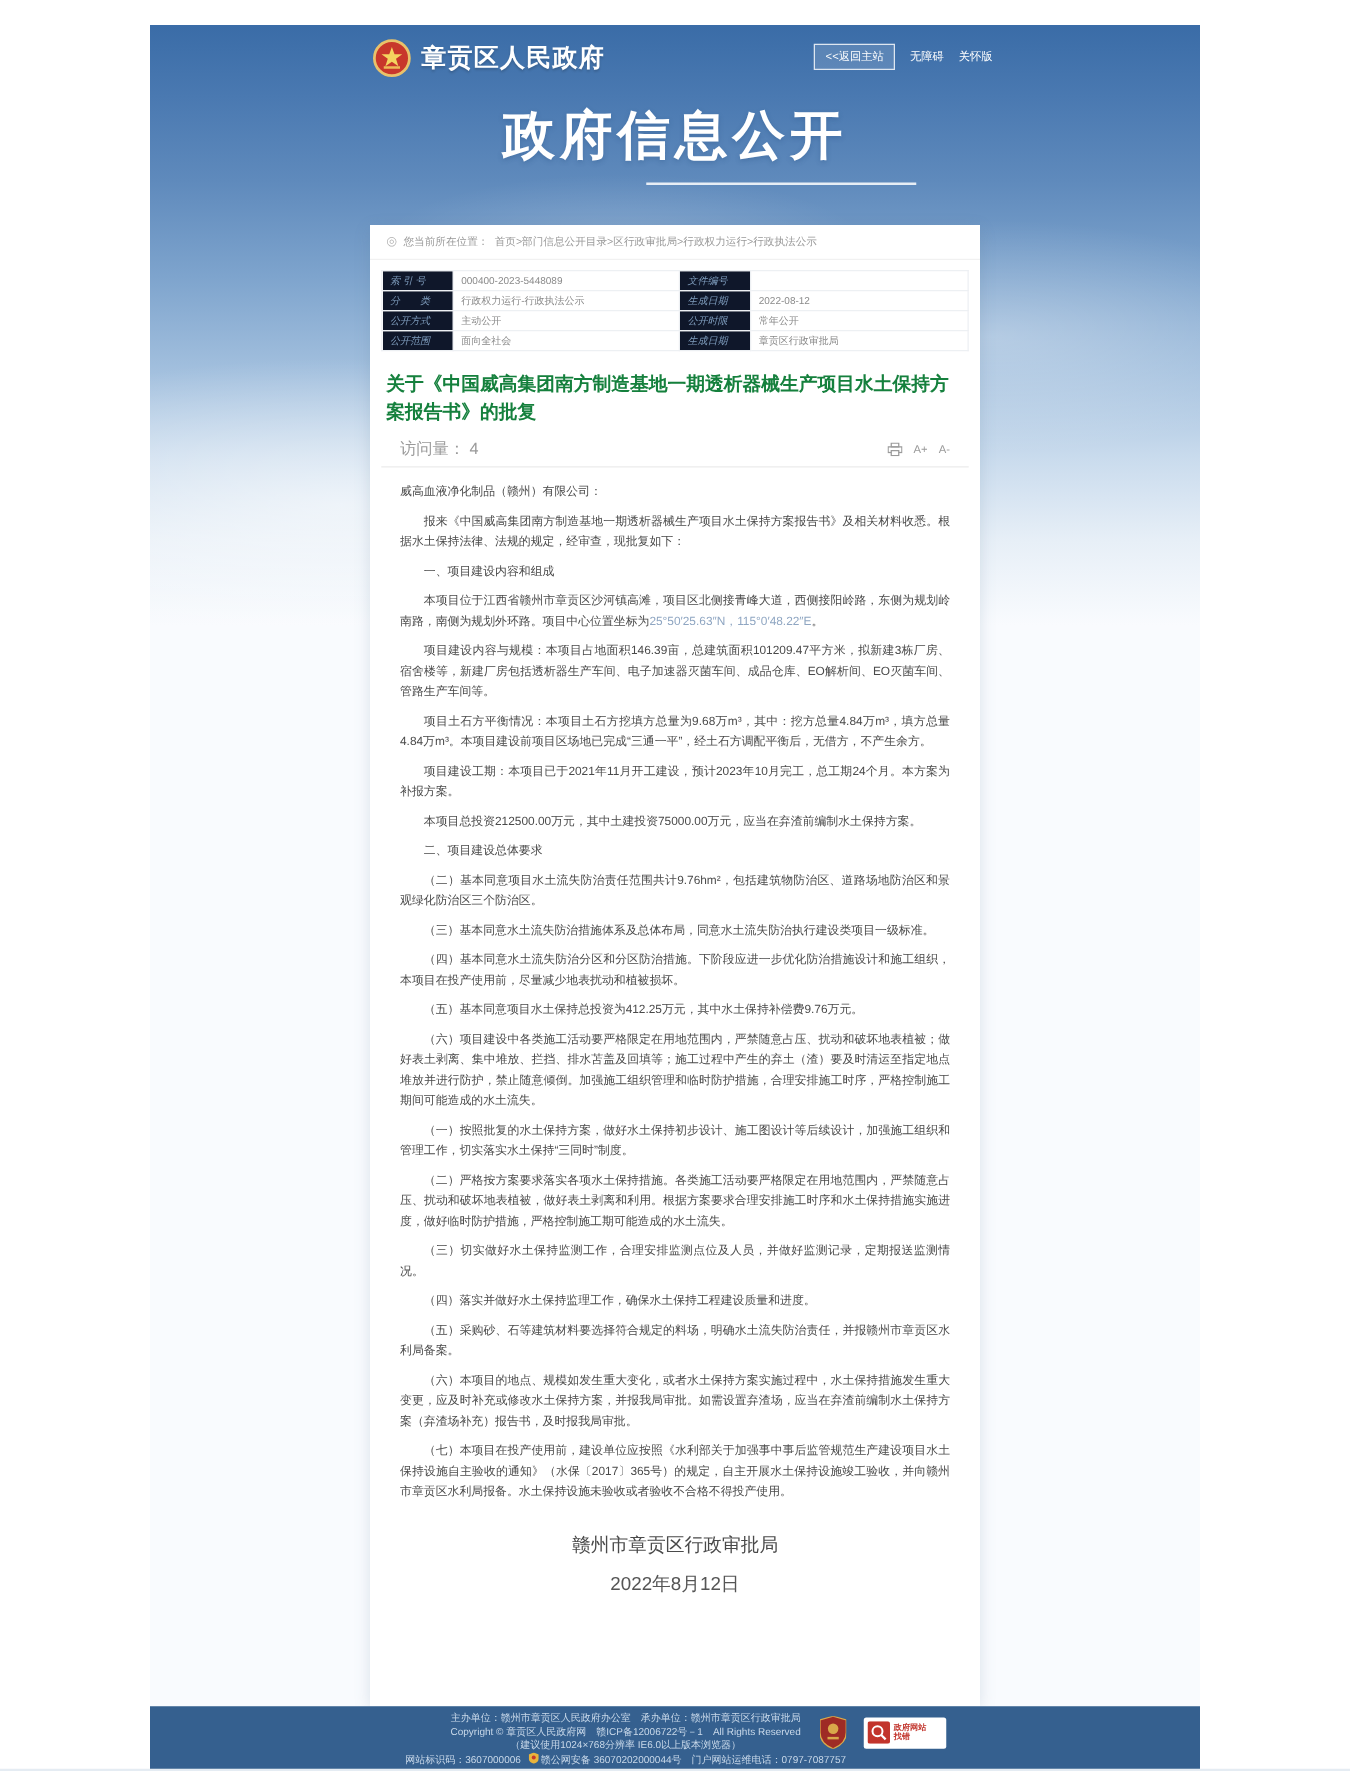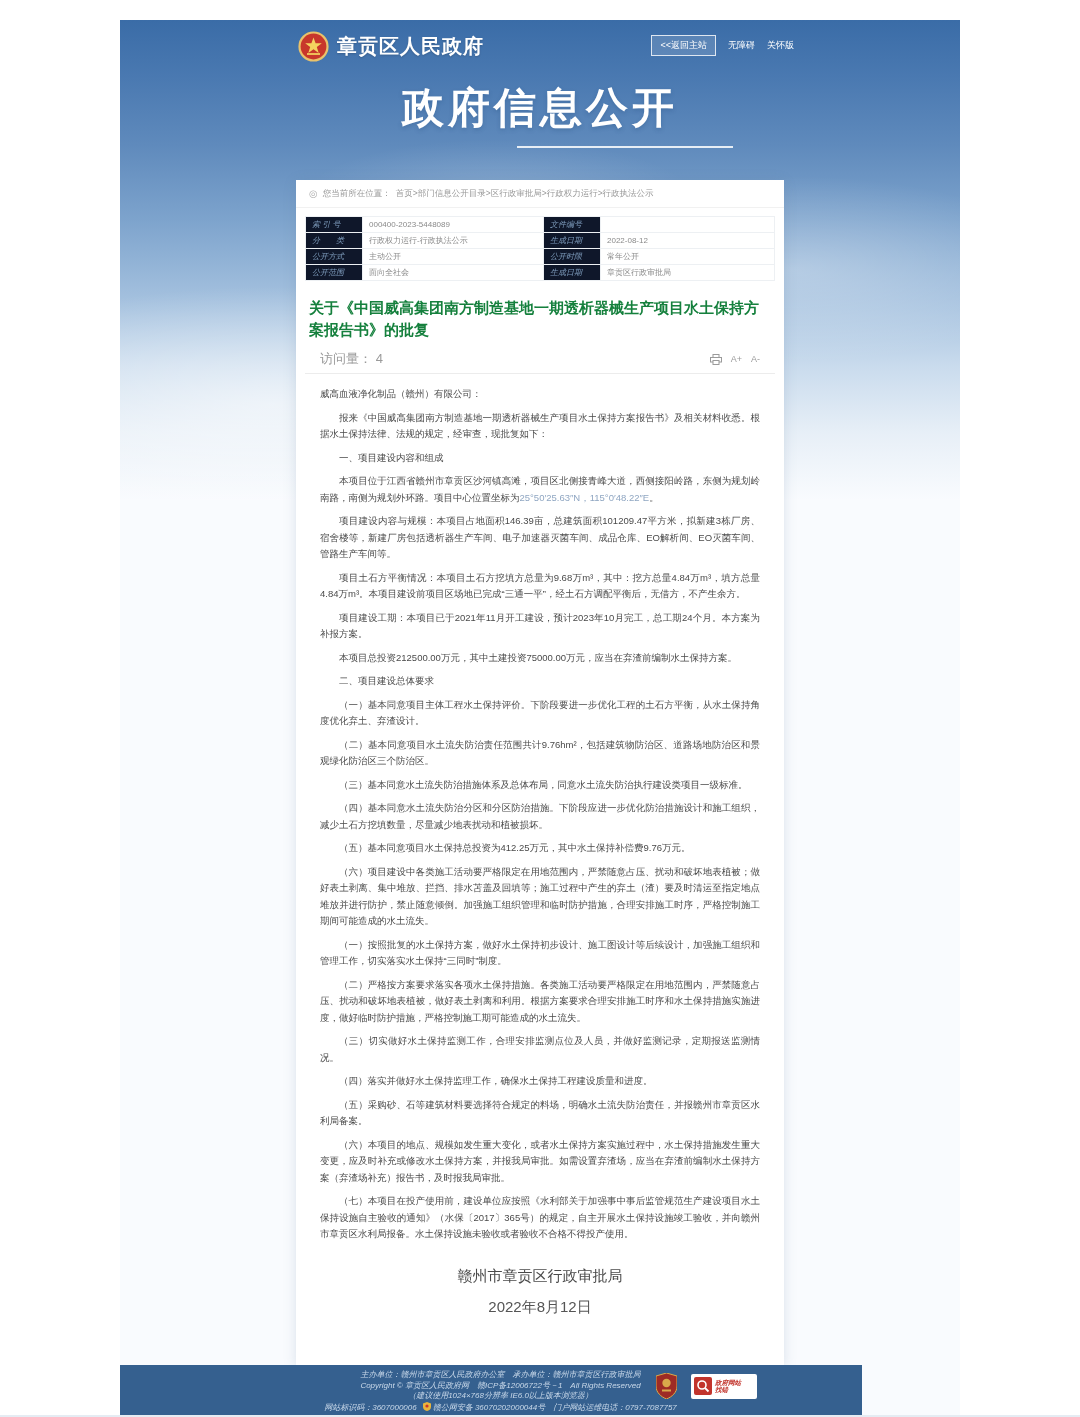--- a/index.html
+++ b/index.html
@@ -39,21 +39,21 @@
   .tools{display:flex;align-items:center;gap:9px;color:#9a9a9a;font-size:9px;}
   .tool{cursor:pointer;}
   .divider{border-bottom:1px solid #ececec;margin:0 9px;}
   .article{padding:12px 24px 0;font-size:9.5px;line-height:16.5px;color:#4a4a4a;text-align:justify;}
   .article p{margin:0 0 7px;text-indent:2em;}
   .article p.salutation{text-indent:0;}
   .coord{color:#8fa6c2;}
   .sign{margin-top:24px;text-align:center;font-size:15px;color:#4a4a4a;}
   .sign .date{margin-top:12px;color:#555;}
   
-  .footer{position:absolute;left:0;top:1345px;width:742px;height:50px;background:#35608f;z-index:3;font-style:italic;}
+  .footer{position:absolute;left:0;top:1345px;width:840px;height:50px;background:#35608f;z-index:3;}
   .footer-text{position:absolute;left:118px;top:5px;width:525px;text-align:center;color:#c9d9ea;
     font-size:8px;line-height:10.5px;}
   .footer-text .sep{display:inline-block;width:8px;}
   .police-icon{display:inline-block;vertical-align:-1px;margin:0 2px 0 6px;}
   .footer-badges{position:absolute;left:536px;top:8px;display:flex;gap:14px;align-items:center;}
   .badge-error{width:60px;height:25px;background:#fff;border-radius:2px;display:flex;align-items:center;gap:3px;
     padding:0 3px;cursor:pointer;}
   .badge-error .txt{color:#c2342c;font-size:6.5px;line-height:7.5px;font-weight:bold;}
   .badge-emblem{cursor:pointer;line-height:0;}
   .bottom-strip{position:absolute;left:0;top:1395px;width:1080px;height:22px;background:#e5ecf3;}
@@ -146,24 +146,23 @@
       <div class="article">
           <p class="para salutation">威高血液净化制品（赣州）有限公司：</p>
           <p class="para para">报来《中国威高集团南方制造基地一期透析器械生产项目水土保持方案报告书》及相关材料收悉。根据水土保持法律、法规的规定，经审查，现批复如下：</p>
           <p class="para heading">一、项目建设内容和组成</p>
           <p class="para para"><span>本项目位于江西省赣州市章贡区沙河镇高滩，项目区北侧接青峰大道，西侧接阳岭路，东侧为规划岭南路，南侧为规划外环路。项目中心位置坐标为</span><span class="coord">25°50′25.63″N，115°0′48.22″E</span><span>。</span></p>
           <p class="para para">项目建设内容与规模：本项目占地面积146.39亩，总建筑面积101209.47平方米，拟新建3栋厂房、宿舍楼等，新建厂房包括透析器生产车间、电子加速器灭菌车间、成品仓库、EO解析间、EO灭菌车间、管路生产车间等。</p>
           <p class="para para">项目土石方平衡情况：本项目土石方挖填方总量为9.68万m³，其中：挖方总量4.84万m³，填方总量4.84万m³。本项目建设前项目区场地已完成“三通一平”，经土石方调配平衡后，无借方，不产生余方。</p>
           <p class="para para">项目建设工期：本项目已于2021年11月开工建设，预计2023年10月完工，总工期24个月。本方案为补报方案。</p>
           <p class="para para">本项目总投资212500.00万元，其中土建投资75000.00万元，应当在弃渣前编制水土保持方案。</p>
           <p class="para heading">二、项目建设总体要求</p>
-          <p class="para para">（一）基本同意项目主体工程水土保持评价。下阶段要进一步优化工程的土石方平衡，从水土保持角度优化弃土、弃渣设计。</p>
           <p class="para para">（二）基本同意项目水土流失防治责任范围共计9.76hm²，包括建筑物防治区、道路场地防治区和景观绿化防治区三个防治区。</p>
           <p class="para para">（三）基本同意水土流失防治措施体系及总体布局，同意水土流失防治执行建设类项目一级标准。</p>
-          <p class="para para">（四）基本同意水土流失防治分区和分区防治措施。下阶段应进一步优化防治措施设计和施工组织，减少土石方挖填数量，尽量减少地表扰动和植被损坏。</p>
+          <p class="para para">（四）基本同意水土流失防治分区和分区防治措施。下阶段应进一步优化防治措施设计和施工组织，本项目在投产使用前，尽量减少地表扰动和植被损坏。</p>
           <p class="para para">（五）基本同意项目水土保持总投资为412.25万元，其中水土保持补偿费9.76万元。</p>
           <p class="para para">（六）项目建设中各类施工活动要严格限定在用地范围内，严禁随意占压、扰动和破坏地表植被；做好表土剥离、集中堆放、拦挡、排水苫盖及回填等；施工过程中产生的弃土（渣）要及时清运至指定地点堆放并进行防护，禁止随意倾倒。加强施工组织管理和临时防护措施，合理安排施工时序，严格控制施工期间可能造成的水土流失。</p>
           <p class="para para">（一）按照批复的水土保持方案，做好水土保持初步设计、施工图设计等后续设计，加强施工组织和管理工作，切实落实水土保持“三同时”制度。</p>
           <p class="para para">（二）严格按方案要求落实各项水土保持措施。各类施工活动要严格限定在用地范围内，严禁随意占压、扰动和破坏地表植被，做好表土剥离和利用。根据方案要求合理安排施工时序和水土保持措施实施进度，做好临时防护措施，严格控制施工期可能造成的水土流失。</p>
           <p class="para para">（三）切实做好水土保持监测工作，合理安排监测点位及人员，并做好监测记录，定期报送监测情况。</p>
           <p class="para para">（四）落实并做好水土保持监理工作，确保水土保持工程建设质量和进度。</p>
           <p class="para para">（五）采购砂、石等建筑材料要选择符合规定的料场，明确水土流失防治责任，并报赣州市章贡区水利局备案。</p>
           <p class="para para">（六）本项目的地点、规模如发生重大变化，或者水土保持方案实施过程中，水土保持措施发生重大变更，应及时补充或修改水土保持方案，并报我局审批。如需设置弃渣场，应当在弃渣前编制水土保持方案（弃渣场补充）报告书，及时报我局审批。</p>
           <p class="para para">（七）本项目在投产使用前，建设单位应按照《水利部关于加强事中事后监管规范生产建设项目水土保持设施自主验收的通知》（水保〔2017〕365号）的规定，自主开展水土保持设施竣工验收，并向赣州市章贡区水利局报备。水土保持设施未验收或者验收不合格不得投产使用。</p>
         </div>

